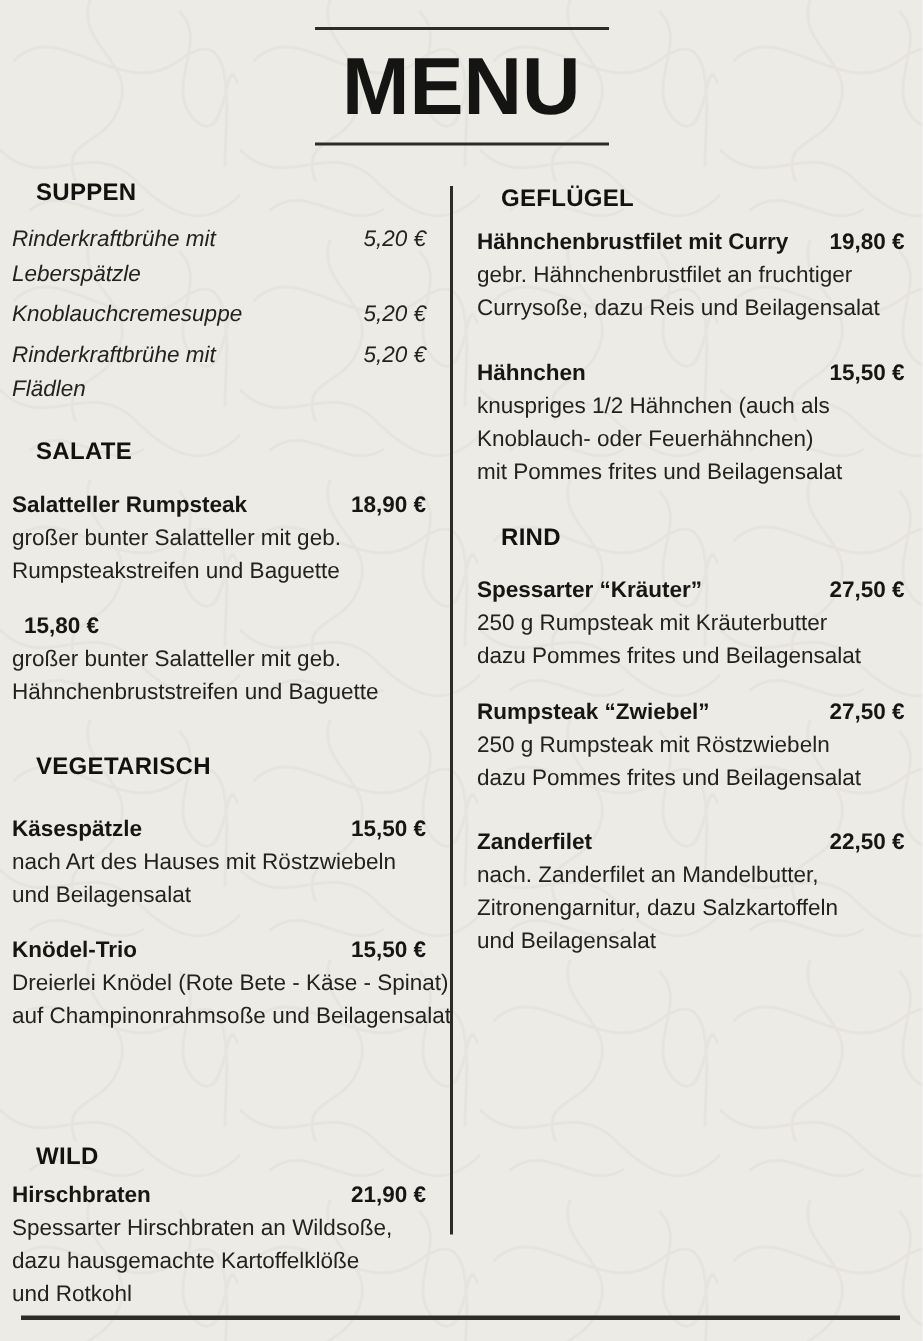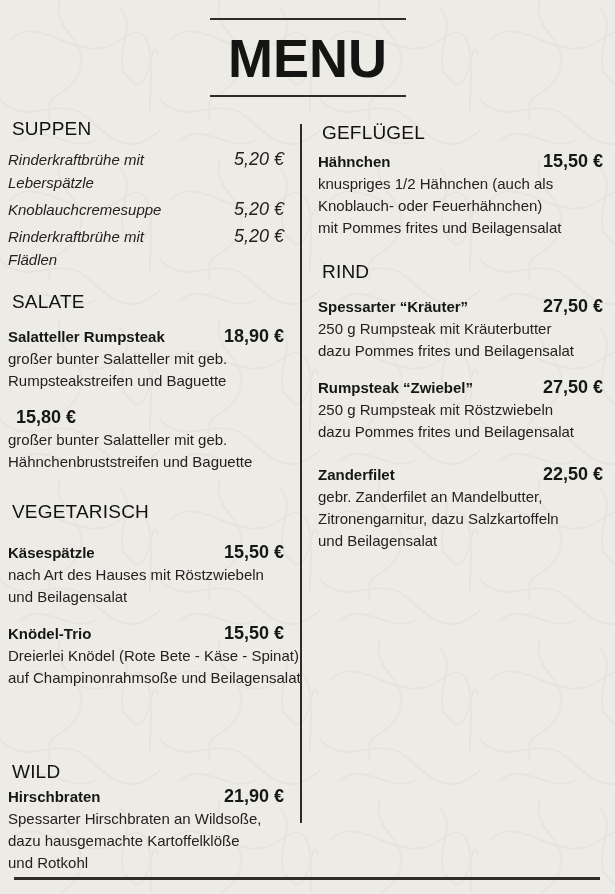--- a/index.html
+++ b/index.html
@@ -37,24 +37,24 @@
     color: #141412;
   }
 
   
   .col { position: absolute; }
   .col-0 { left: 8px;   top: 116px; width: 276px; }
   .col-1 { left: 318px; top: 120px; width: 285px; }
 
   .menu-section { display: flow-root; }
   .section-heading {
-    margin: 0 4px 10px;
-    font-size: 19px;
+    margin: 0 16px 10px;
+    font-size: 16px;
     line-height: 26px;
-    font-weight: 400;
+    font-weight: 700;
     letter-spacing: 0.2px;
     color: #121210;
   }
   .sec-suppen    .section-heading { margin-bottom: 6px; }
   .sec-gefluegel .section-heading { margin-bottom: 4px; }
   .sec-wild      .section-heading { margin-bottom: 0; }
   .sec-fisch     .section-heading { margin-bottom: 14px; }
   .sec-vegetarisch .section-heading { margin-bottom: 16px; }
 
   .sec-salate      { margin-top: 18px; }
@@ -75,21 +75,21 @@
     line-height: 23px;
   }
   .item-name {
     font-weight: 700;
     font-size: 15px;
     white-space: pre-line;
     color: #161614;
   }
   .item-price {
     font-weight: 700;
-    font-size: 18px;
+    font-size: 15px;
     white-space: nowrap;
     margin-left: 8px;
     color: #161614;
   }
   .sec-suppen .item-name,
   .sec-suppen .item-price { font-weight: 400; color: #23221f; }
   .item-desc {
     font-size: 15px;
     line-height: 22px;
     white-space: pre;
@@ -212,20 +212,28 @@
 dazu hausgemachte Kartoffelklöße
 und Rotkohl</div>
         </div>
       </section>
     </div>
   <div class="col col-1">
       <section class="menu-section sec-gefluegel">
         <h2 class="section-heading">GEFLÜGEL</h2>
         <div class="item">
           <div class="item-row">
+            <span class="item-name">Hähnchenbrustfilet mit Curry</span>
+            <span class="item-price">19,80 €</span>
+          </div>
+          <div class="item-desc">gebr. Hähnchenbrustfilet an fruchtiger
+Currysoße, dazu Reis und Beilagensalat</div>
+        </div>
+        <div class="item">
+          <div class="item-row">
             <span class="item-name">Hähnchen</span>
             <span class="item-price">15,50 €</span>
           </div>
           <div class="item-desc">knuspriges 1/2 Hähnchen (auch als
 Knoblauch- oder Feuerhähnchen)
 mit Pommes frites und Beilagensalat</div>
         </div>
       </section>
       <section class="menu-section sec-rind">
         <h2 class="section-heading">RIND</h2>
@@ -245,21 +253,21 @@
           <div class="item-desc">250 g Rumpsteak mit Röstzwiebeln
 dazu Pommes frites und Beilagensalat</div>
         </div>
       </section>
       <section class="menu-section sec-fisch">
         <div class="item">
           <div class="item-row">
             <span class="item-name">Zanderfilet</span>
             <span class="item-price">22,50 €</span>
           </div>
-          <div class="item-desc">gebr. Zanderfilet an Mandelbutter,
+          <div class="item-desc">nach. Zanderfilet an Mandelbutter,
 Zitronengarnitur, dazu Salzkartoffeln
 und Beilagensalat</div>
         </div>
       </section>
     </div>
 
   <div class="column-divider" style="background: rgb(46, 44, 41);"></div>
   <div class="bottom-rule" style="background: rgb(46, 44, 41);"></div>
 
 </div>

